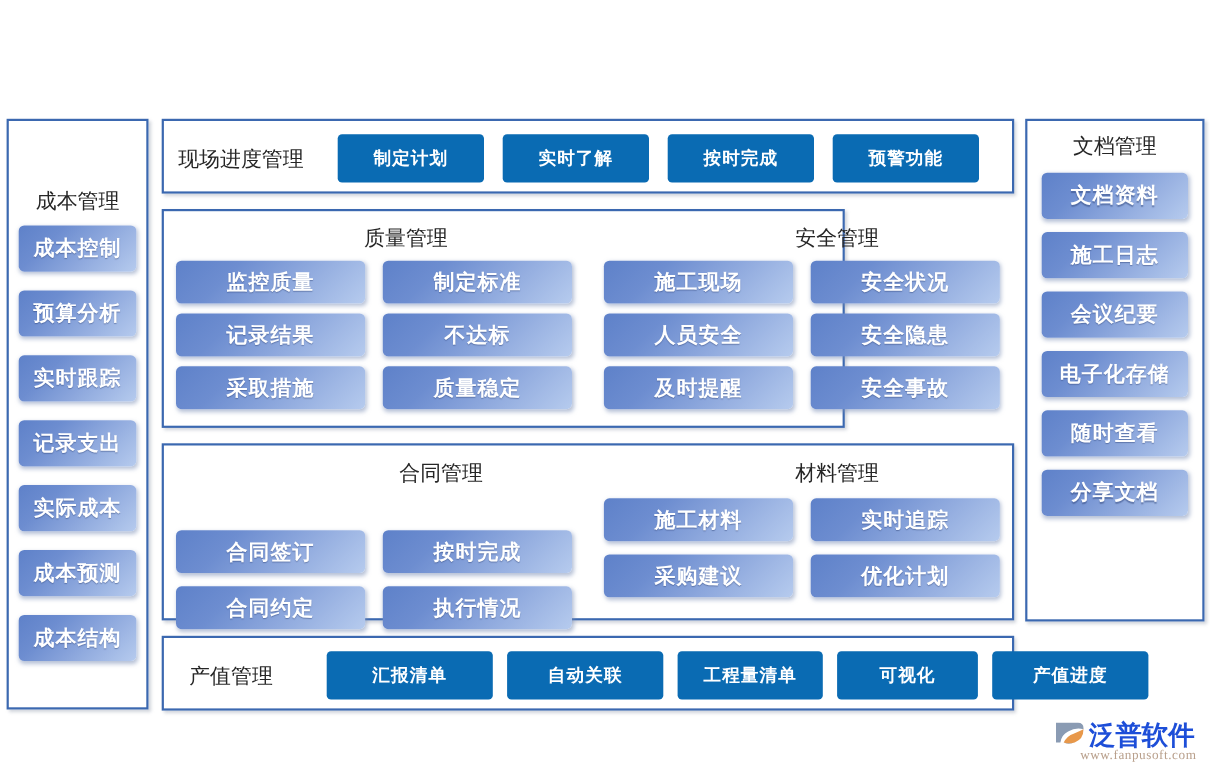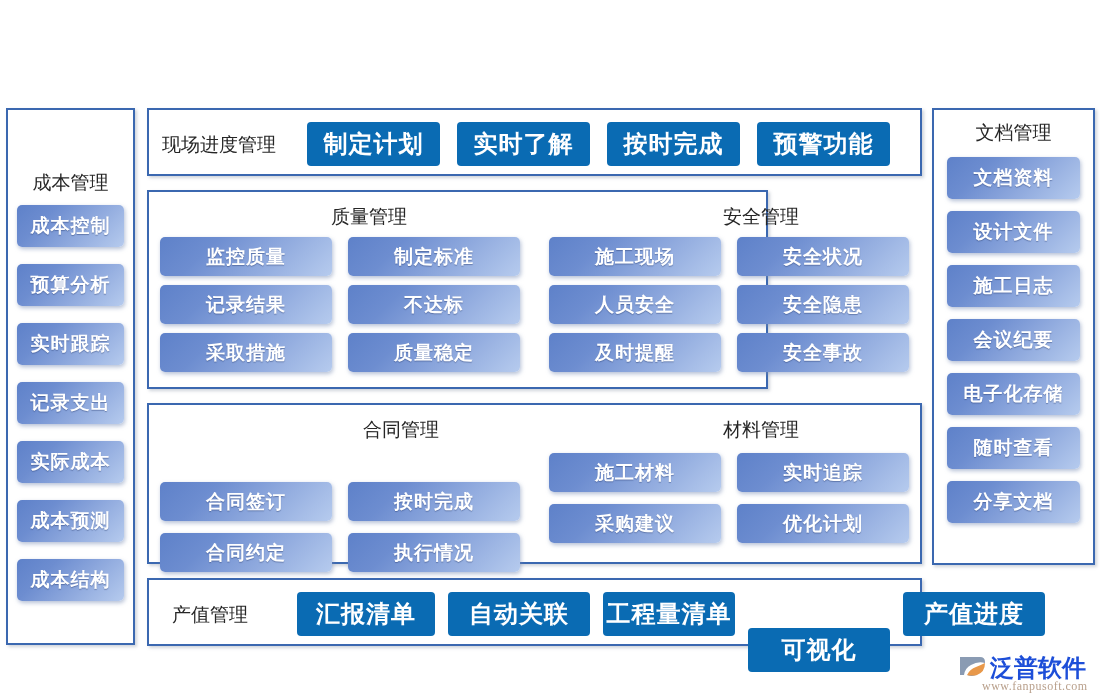--- a/index.html
+++ b/index.html
@@ -73,21 +73,21 @@
     letter-spacing: 1px;
   }
 
   .btn-solid {
     display: flex;
     align-items: center;
     justify-content: center;
     background: #0a6bb3;
     border-radius: 4px;
     color: #ffffff;
-    font-size: 24px;
+    font-size: 16px;
     font-weight: bold;
     font-family: "Liberation Serif", "DejaVu Serif", serif;
     white-space: nowrap;
     letter-spacing: 1px;
   }
 
   
   #panel-cost { left: 6px; top: 108px; width: 129px; height: 537px; }
   #panel-cost .panel-heading { position: absolute; left: 0; top: 60px; width: 125px; }
   .cost-list { position: absolute; left: 9px; top: 95px; width: 107px; }
@@ -123,24 +123,24 @@
   .grid-cm { position: absolute; top: 48px; display: grid; grid-template-columns: 172px 172px; gap: 12px 16px; }
   #grid-contract { left: 11px; margin-top: 29px; }
   #grid-material { left: 400px; }
   .grid-cm .btn-grad { width: 172px; height: 39px; }
 
   
   #panel-output { left: 147px; top: 578px; width: 775px; height: 68px; }
   #output-label { position: absolute; left: 23px; top: 22px; }
   .output-btns { position: absolute; left: 148px; top: 12px; display: flex; gap: 13px; }
   .output-btns .btn-solid { height: 44px; }
-  .output-btns .btn-solid:nth-child(1) { width: 138px; }
+  .output-btns .btn-solid:nth-child(1) { width: 151px; }
   .output-btns .btn-solid:nth-child(2) { width: 142px; }
   .output-btns .btn-solid:nth-child(3) { width: 132px; }
-  .output-btns .btn-solid:nth-child(4) { width: 142px; margin-top: 36px; }
+  .output-btns .btn-solid:nth-child(4) { width: 128px; }
   .output-btns .btn-solid:nth-child(5) { width: 142px; }
 
   
   #footer-logo {
     position: absolute;
     left: 958px; top: 652px;
     width: 136px; height: 44px;
   }
   #logo-mark { position: absolute; left: 0; top: 2px; width: 30px; height: 26px; }
   #logo-text {
@@ -174,21 +174,20 @@
       <div class="btn-grad">实际成本</div>
       <div class="btn-grad">成本预测</div>
       <div class="btn-grad">成本结构</div>
     </div>
   </div>
 
   <div class="panel" id="panel-doc">
     <div class="panel-heading">文档管理</div>
     <div class="doc-list">
       <div class="btn-grad">文档资料</div>
-      <div class="btn-grad">设计文件</div>
       <div class="btn-grad">施工日志</div>
       <div class="btn-grad">会议纪要</div>
       <div class="btn-grad">电子化存储</div>
       <div class="btn-grad">随时查看</div>
       <div class="btn-grad">分享文档</div>
     </div>
   </div>
 
   <div class="panel" id="panel-progress">
     <div class="row-label" id="progress-label">现场进度管理</div>

